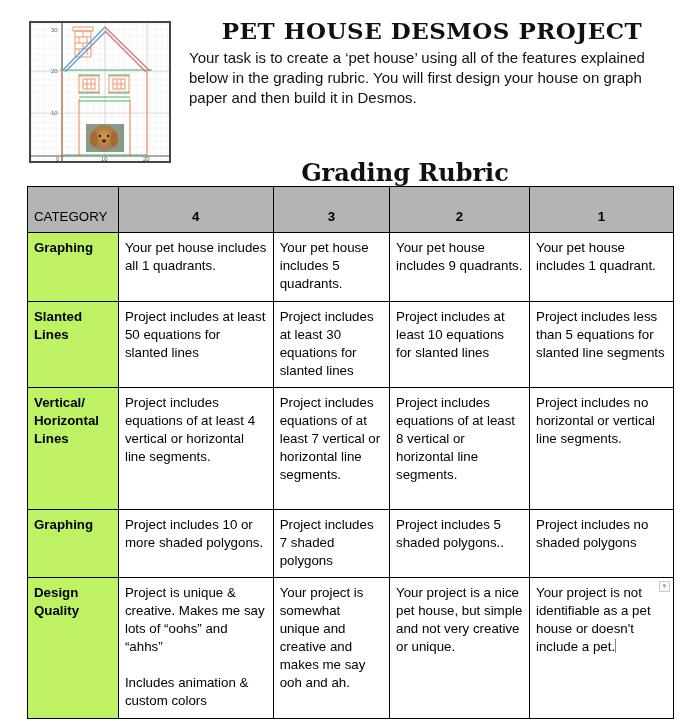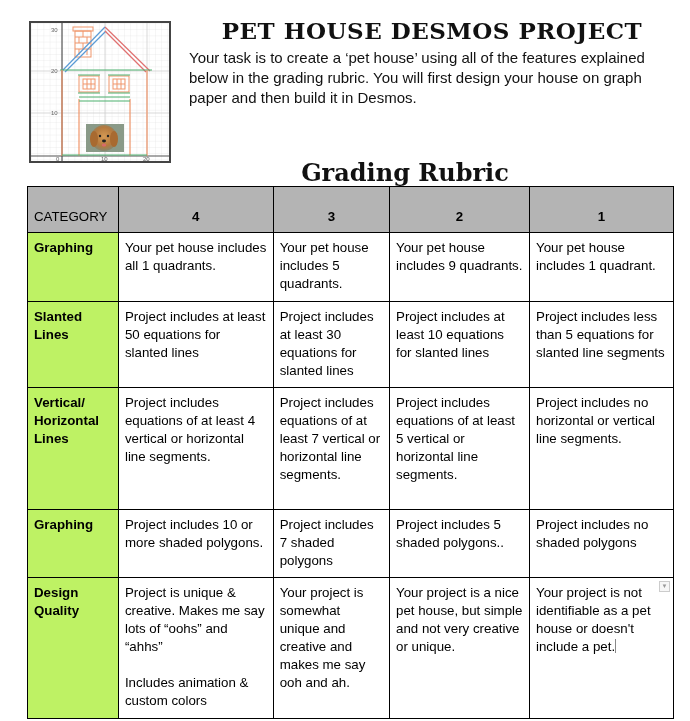--- a/index.html
+++ b/index.html
@@ -141,21 +141,21 @@
     <td class="cathead">Slanted Lines</td>
     <td>Project includes at least 50  equations for slanted lines</td>
     <td>Project includes at least 30 equations for slanted lines</td>
     <td>Project includes at least 10  equations for slanted lines</td>
     <td>Project includes less than 5 equations for slanted line segments</td>
   </tr>
   <tr style="height:122px">
     <td class="cathead">Vertical/ Horizontal Lines</td>
     <td>Project includes equations of at least 4 vertical or horizontal line segments.</td>
     <td>Project includes equations of at least 7 vertical or horizontal line segments.</td>
-    <td>Project includes equations of at least 5 vertical or horizontal line segments.</td>
+    <td>Project includes equations of at least 8 vertical or horizontal line segments.</td>
     <td>Project includes no horizontal or vertical line segments.</td>
   </tr>
   <tr style="height:68px">
     <td class="cathead">Graphing</td>
     <td>Project includes 10 or more shaded polygons.</td>
     <td>Project includes 7 shaded polygons</td>
     <td>Project includes 5 shaded polygons..</td>
     <td>Project includes no shaded polygons</td>
   </tr>
   <tr style="height:141px">

